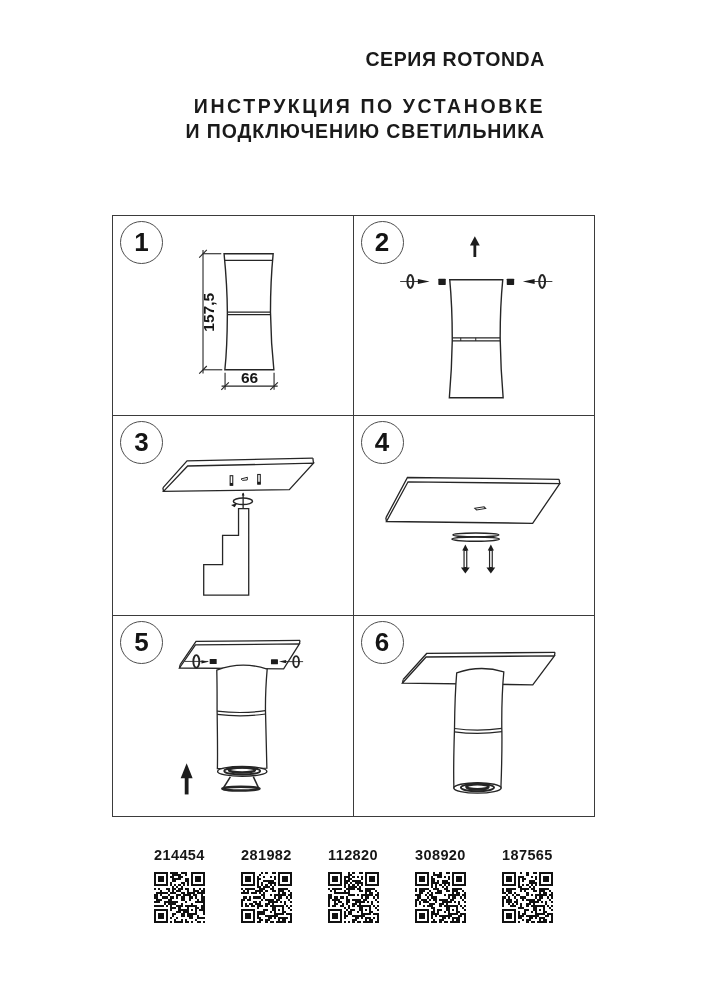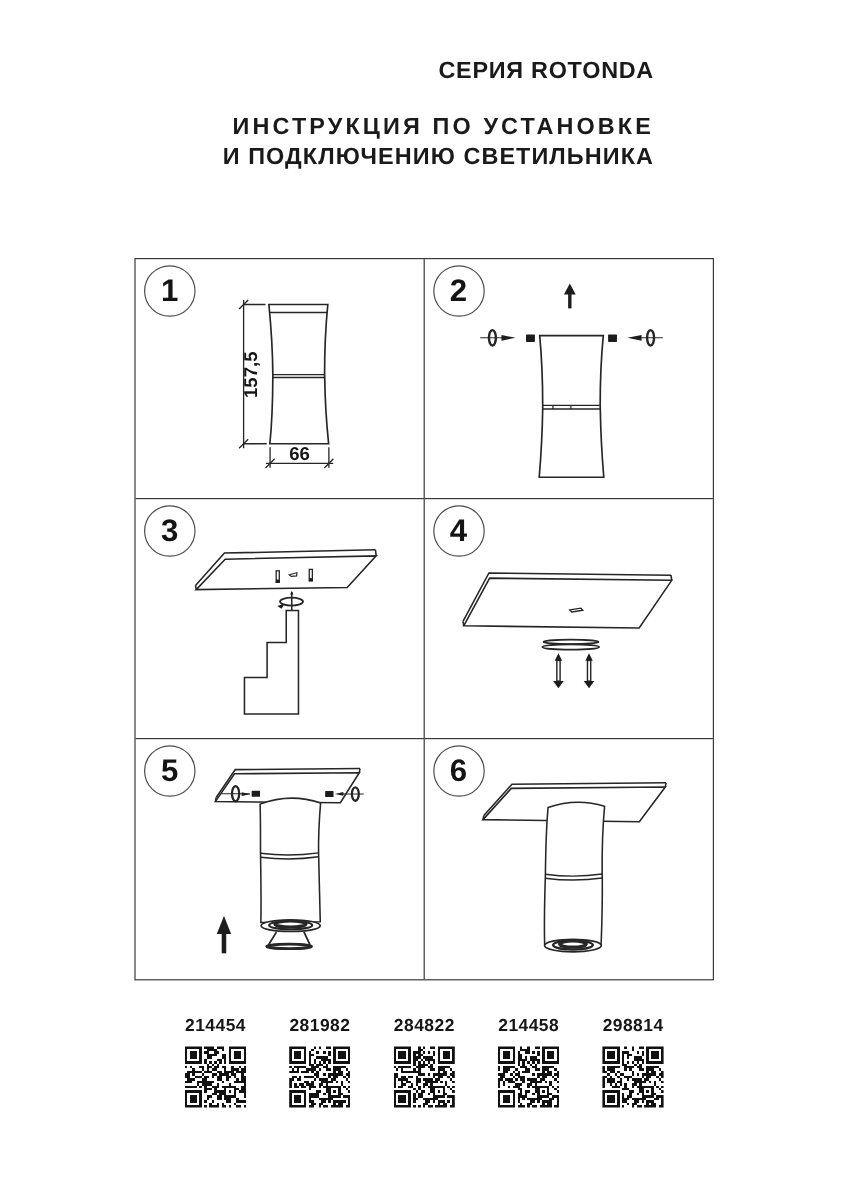--- a/index.html
+++ b/index.html
@@ -31,21 +31,21 @@
     border:1.5px solid #4d4d4d; border-radius:50%;
     display:flex; align-items:center; justify-content:center;
     font-size:26px; font-weight:bold; color:#141414; background:#fff;
   }
   .drawing { position:absolute; left:0; top:0; width:100%; height:100%; }
   .drawing text { font-family:"Liberation Sans", sans-serif; font-weight:bold; fill:#161616; }
   .qr-row {
     position:absolute; left:0; top:849px; width:707px;
     display:flex; justify-content:center; gap:36px;
   }
-  .qr-item { width:51px; display:flex; flex-direction:column; align-items:flex-end; }
+  .qr-item { width:51px; display:flex; flex-direction:column; align-items:flex-start; }
   .qr-label {
     font-size:14.5px; font-weight:bold; color:#161616; letter-spacing:0.4px;
     line-height:13px; margin-bottom:10px; white-space:nowrap;
   }
   .qr-svg { width:51px; height:51px; display:block; }
 </style>
 </head>
 <body>
 
 <div class="sheet">
@@ -918,21 +918,21 @@
           <rect x="17" y="24" width="1" height="1" fill="#111111"></rect>
           <rect x="18" y="24" width="1" height="1" fill="#111111"></rect>
           <rect x="19" y="24" width="1" height="1" fill="#111111"></rect>
           <rect x="20" y="24" width="1" height="1" fill="#111111"></rect>
           <rect x="21" y="24" width="1" height="1" fill="#111111"></rect>
           <rect x="23" y="24" width="1" height="1" fill="#111111"></rect>
           <rect x="24" y="24" width="1" height="1" fill="#111111"></rect>
         </svg>
     </figure>
     <figure class="qr-item">
-      <figcaption class="qr-label">284822</figcaption>
+      <figcaption class="qr-label">112820</figcaption>
       <svg class="qr-svg" viewBox="0 0 25 25" shape-rendering="crispEdges">
           <rect x="0" y="0" width="1" height="1" fill="#111111"></rect>
           <rect x="1" y="0" width="1" height="1" fill="#111111"></rect>
           <rect x="2" y="0" width="1" height="1" fill="#111111"></rect>
           <rect x="3" y="0" width="1" height="1" fill="#111111"></rect>
           <rect x="4" y="0" width="1" height="1" fill="#111111"></rect>
           <rect x="5" y="0" width="1" height="1" fill="#111111"></rect>
           <rect x="6" y="0" width="1" height="1" fill="#111111"></rect>
           <rect x="10" y="0" width="1" height="1" fill="#111111"></rect>
           <rect x="12" y="0" width="1" height="1" fill="#111111"></rect>
@@ -1249,21 +1249,21 @@
           <rect x="17" y="24" width="1" height="1" fill="#111111"></rect>
           <rect x="18" y="24" width="1" height="1" fill="#111111"></rect>
           <rect x="19" y="24" width="1" height="1" fill="#111111"></rect>
           <rect x="20" y="24" width="1" height="1" fill="#111111"></rect>
           <rect x="21" y="24" width="1" height="1" fill="#111111"></rect>
           <rect x="23" y="24" width="1" height="1" fill="#111111"></rect>
           <rect x="24" y="24" width="1" height="1" fill="#111111"></rect>
         </svg>
     </figure>
     <figure class="qr-item">
-      <figcaption class="qr-label">214458</figcaption>
+      <figcaption class="qr-label">308920</figcaption>
       <svg class="qr-svg" viewBox="0 0 25 25" shape-rendering="crispEdges">
           <rect x="0" y="0" width="1" height="1" fill="#111111"></rect>
           <rect x="1" y="0" width="1" height="1" fill="#111111"></rect>
           <rect x="2" y="0" width="1" height="1" fill="#111111"></rect>
           <rect x="3" y="0" width="1" height="1" fill="#111111"></rect>
           <rect x="4" y="0" width="1" height="1" fill="#111111"></rect>
           <rect x="5" y="0" width="1" height="1" fill="#111111"></rect>
           <rect x="6" y="0" width="1" height="1" fill="#111111"></rect>
           <rect x="9" y="0" width="1" height="1" fill="#111111"></rect>
           <rect x="12" y="0" width="1" height="1" fill="#111111"></rect>
@@ -1584,21 +1584,21 @@
           <rect x="17" y="24" width="1" height="1" fill="#111111"></rect>
           <rect x="18" y="24" width="1" height="1" fill="#111111"></rect>
           <rect x="19" y="24" width="1" height="1" fill="#111111"></rect>
           <rect x="20" y="24" width="1" height="1" fill="#111111"></rect>
           <rect x="21" y="24" width="1" height="1" fill="#111111"></rect>
           <rect x="23" y="24" width="1" height="1" fill="#111111"></rect>
           <rect x="24" y="24" width="1" height="1" fill="#111111"></rect>
         </svg>
     </figure>
     <figure class="qr-item">
-      <figcaption class="qr-label">298814</figcaption>
+      <figcaption class="qr-label">187565</figcaption>
       <svg class="qr-svg" viewBox="0 0 25 25" shape-rendering="crispEdges">
           <rect x="0" y="0" width="1" height="1" fill="#111111"></rect>
           <rect x="1" y="0" width="1" height="1" fill="#111111"></rect>
           <rect x="2" y="0" width="1" height="1" fill="#111111"></rect>
           <rect x="3" y="0" width="1" height="1" fill="#111111"></rect>
           <rect x="4" y="0" width="1" height="1" fill="#111111"></rect>
           <rect x="5" y="0" width="1" height="1" fill="#111111"></rect>
           <rect x="6" y="0" width="1" height="1" fill="#111111"></rect>
           <rect x="9" y="0" width="1" height="1" fill="#111111"></rect>
           <rect x="12" y="0" width="1" height="1" fill="#111111"></rect>

